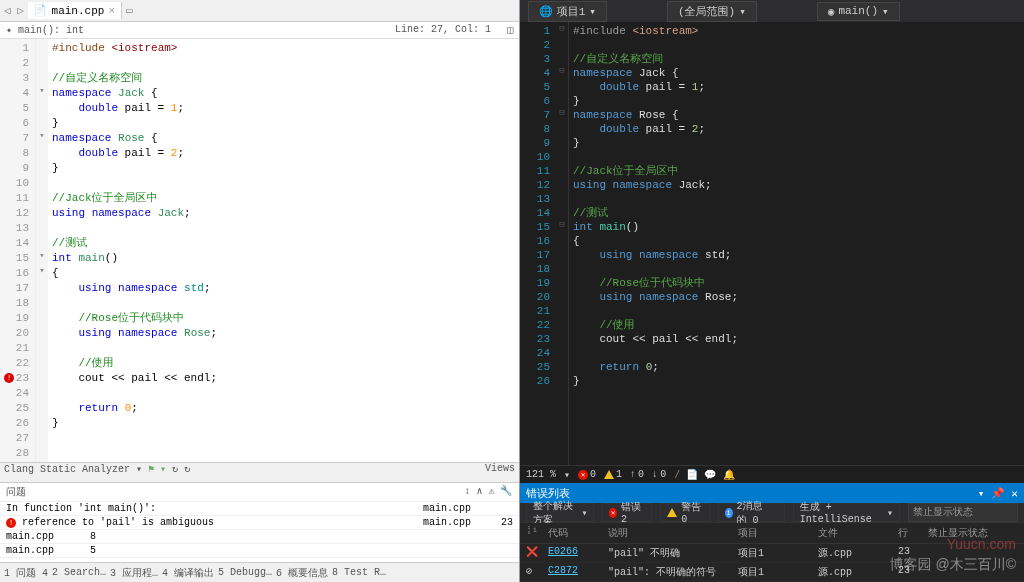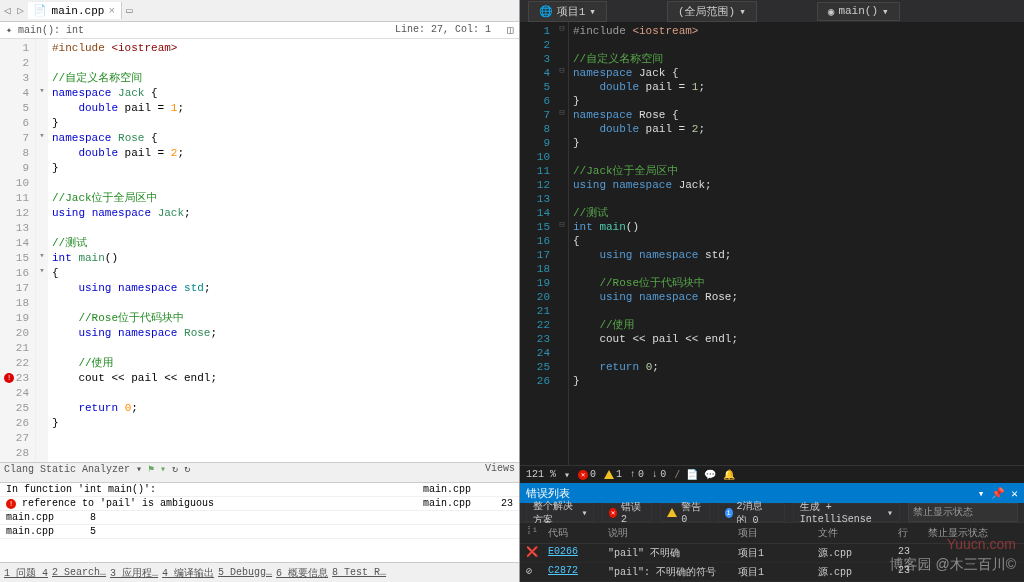--- a/index.html
+++ b/index.html
@@ -27,21 +27,21 @@
 .ty{color:#008b8b}
 .err-dot{position:absolute;left:2px;top:2px;width:10px;height:10px;background:#d00;border-radius:50%;color:#fff;font-size:7px;text-align:center;line-height:10px}
 .l-tools{height:20px;background:#f0f0f0;border-top:1px solid #ccc;display:flex;justify-content:space-between;padding:0 4px;font-size:10px;color:#555}
 .l-prob{height:80px;background:#fff;border-top:1px solid #ccc;display:flex;flex-direction:column;font-size:10px}
 .l-prob-h{display:flex;justify-content:space-between;padding:2px 6px;border-bottom:1px solid #eee;color:#555}
 .l-prob-r{display:flex;padding:1px 6px;border-bottom:1px solid #f0f0f0}
 .l-prob-r .c1{flex:1}
 .l-prob-r .c2{width:60px}
 .l-prob-r .c3{width:30px;text-align:right}
 .l-bottom{height:20px;background:#f0f0f0;border-top:1px solid #ccc;display:flex;align-items:center;font-size:10px;padding:0 4px;gap:4px;color:#555}
-.l-bottom span{text-decoration:underline}
+.l-bottom span{}
 .r-tabs{height:22px;background:#2d2d30;display:flex;align-items:center;gap:60px;padding:0 8px;font-size:11px;color:#ccc}
 .r-tabdd{display:flex;align-items:center;gap:4px;background:#333;padding:2px 10px;border:1px solid #444}
 .r-ed{flex:1;display:flex;background:#1e1e1e;overflow:hidden}
 .r-gut{width:36px;background:#1e1e1e;text-align:right;padding:2px 6px 2px 2px;color:#2b91af;font-size:11px;line-height:14px}
 .r-gut .ln{height:14px}
 .r-fold{width:12px;background:#1e1e1e;color:#555;text-align:center;line-height:14px;font-size:9px}
 .r-fold div{height:14px}
 .r-code{flex:1;padding:2px 4px;line-height:14px;font-size:11px;white-space:pre;color:#dcdcdc;border-left:1px solid #333}
 .r-code .line{height:14px}
 .dkw{color:#569cd6}
@@ -157,20 +157,24 @@
         <div></div>
         <div></div>
       </div>
     <div class="code" id="lc"><div class="line" style="position:relative"><span class="pre">#include</span> <span class="str">&lt;iostream&gt;</span></div><div class="line" style="position:relative"></div><div class="line" style="position:relative"><span class="cm">//自定义名称空间</span></div><div class="line" style="position:relative"><span class="kw">namespace</span> <span class="id">Jack</span> {</div><div class="line" style="position:relative">    <span class="kw">double</span> pail = <span class="num">1</span>;</div><div class="line" style="position:relative">}</div><div class="line" style="position:relative"><span class="kw">namespace</span> <span class="id">Rose</span> {</div><div class="line" style="position:relative">    <span class="kw">double</span> pail = <span class="num">2</span>;</div><div class="line" style="position:relative">}</div><div class="line" style="position:relative"></div><div class="line" style="position:relative"><span class="cm">//Jack位于全局区中</span></div><div class="line" style="position:relative"><span class="kw">using</span> <span class="kw">namespace</span> <span class="id">Jack</span>;</div><div class="line" style="position:relative"></div><div class="line" style="position:relative"><span class="cm">//测试</span></div><div class="line" style="position:relative"><span class="kw">int</span> <span class="id">main</span>()</div><div class="line" style="position:relative">{</div><div class="line" style="position:relative">    <span class="kw">using</span> <span class="kw">namespace</span> <span class="ty">std</span>;</div><div class="line" style="position:relative"></div><div class="line" style="position:relative">    <span class="cm">//Rose位于代码块中</span></div><div class="line" style="position:relative">    <span class="kw">using</span> <span class="kw">namespace</span> <span class="id">Rose</span>;</div><div class="line" style="position:relative"></div><div class="line" style="position:relative">    <span class="cm">//使用</span></div><div class="line" style="position:relative"><span class="err-dot" style="left:-48px;top:2px">!</span>    cout &lt;&lt; pail &lt;&lt; endl;</div><div class="line" style="position:relative"></div><div class="line" style="position:relative">    <span class="kw">return</span> <span class="num">0</span>;</div><div class="line" style="position:relative">}</div><div class="line" style="position:relative"></div><div class="line" style="position:relative"></div><div class="line" style="position:relative"></div></div>
   </div>
   <div class="l-tools">
     <span><span>Clang Static Analyzer</span> ▾ <span style="color:#6a6">⚑ ▾</span> ↻ ↻</span>
     <span>Views</span>
   </div>
   <div class="l-prob">
+    <div class="l-prob-h">
+      <span>问题</span>
+      <span class="icons">↕ ∧ ⚠ 🔧</span>
+    </div>
     <div id="lpr">
         <div class="l-prob-r">
           <span class="c1">In function 'int main()':</span>
           <span class="c2">main.cpp</span>
           <span class="c3"></span>
         </div>
         <div class="l-prob-r">
           <span class="c1"><span class="circle red">!</span> reference to 'pail' is ambiguous</span>
           <span class="c2">main.cpp</span>
           <span class="c3">23</span>

